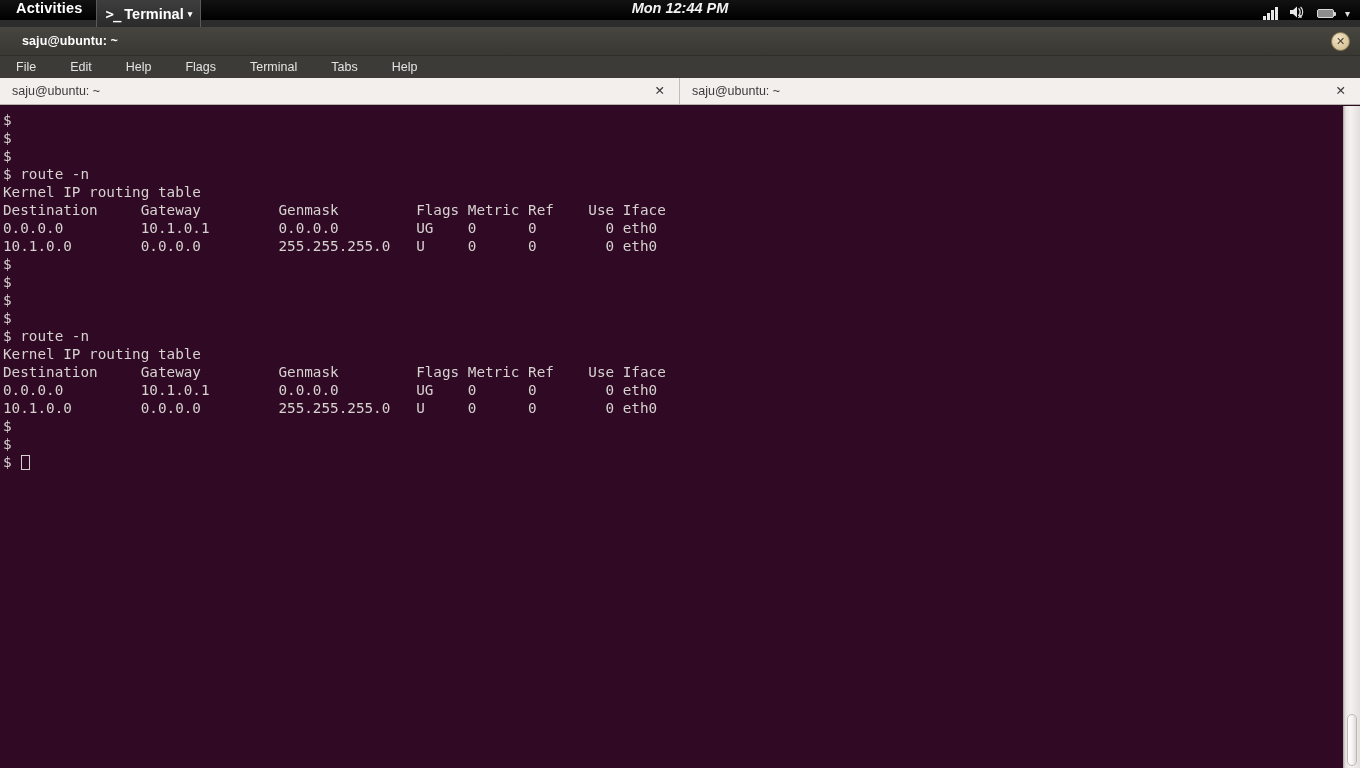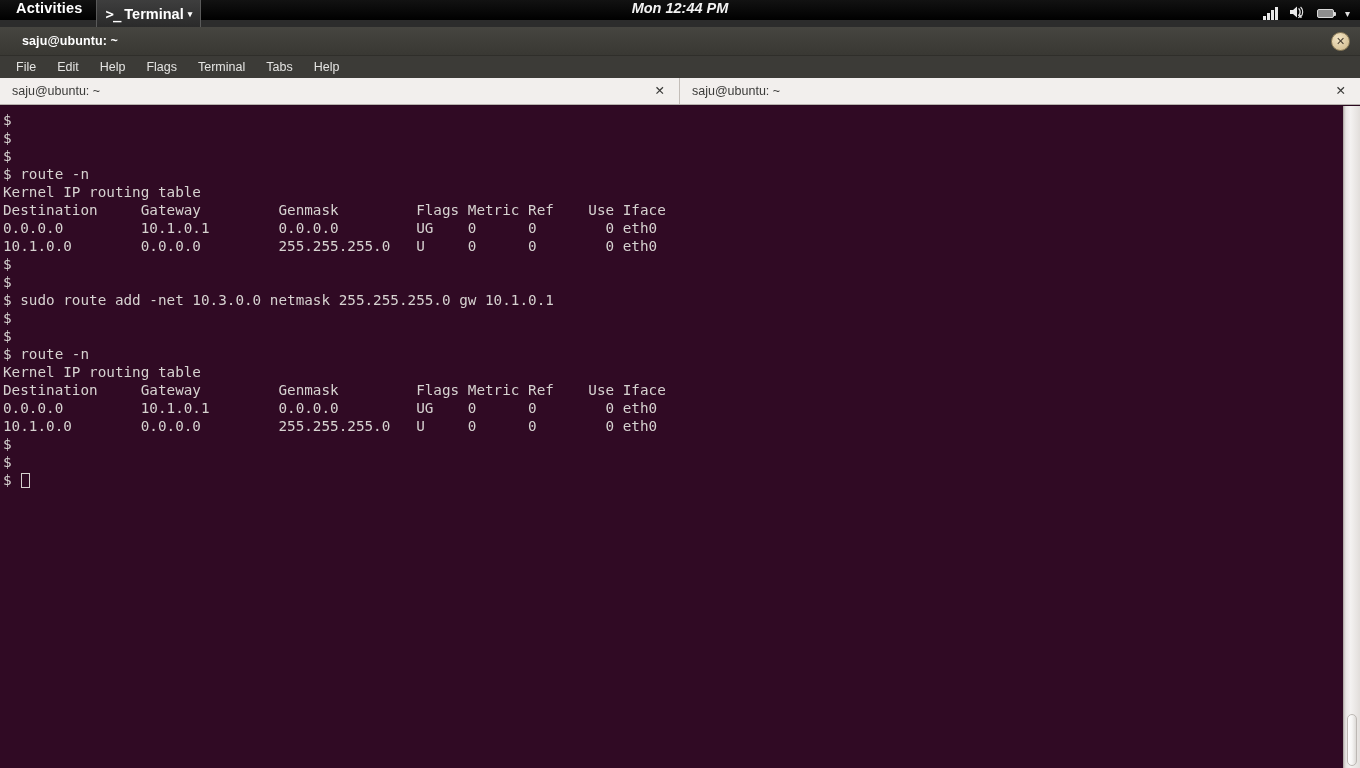--- a/index.html
+++ b/index.html
@@ -83,21 +83,21 @@
     background:radial-gradient(circle at 38% 32%, #f3e4c4, #d8c49a 70%, #b9a377);
     border:1px solid #8f7f5c;
     display:flex; align-items:center; justify-content:center;
     color:#4a4033; font-size:11px; font-weight:bold; line-height:1;
     font-family:"DejaVu Sans", sans-serif;
   }
 
   
   #menubar{
     height:22px; background:#3c3b37;
-    display:flex; align-items:center; padding-left:7px; gap:3px;
+    display:flex; align-items:center; padding-left:7px; gap:16px;
   }
   .menu-item{
     color:#e4e4e2; font-size:12.5px; padding:2px 9px;
   }
 
   
   #tabbar{
     height:27px; background:#e3e0de;
     display:flex; align-items:stretch;
     border-bottom:1px solid #b7b2ae;
@@ -225,21 +225,20 @@
         <div class="tline">$</div>
         <div class="tline">$</div>
         <div class="tline">$</div>
         <div class="tline">$ route -n</div>
         <div class="tline">Kernel IP routing table</div>
         <div class="tline">Destination     Gateway         Genmask         Flags Metric Ref    Use Iface</div>
         <div class="tline">0.0.0.0         10.1.0.1        0.0.0.0         UG    0      0        0 eth0</div>
         <div class="tline">10.1.0.0        0.0.0.0         255.255.255.0   U     0      0        0 eth0</div>
         <div class="tline">$</div>
         <div class="tline">$</div>
-        <div class="tline">$ sudo route add -net 10.3.0.0 netmask 255.255.255.0 gw 10.1.0.1</div>
         <div class="tline">$</div>
         <div class="tline">$</div>
         <div class="tline">$ route -n</div>
         <div class="tline">Kernel IP routing table</div>
         <div class="tline">Destination     Gateway         Genmask         Flags Metric Ref    Use Iface</div>
         <div class="tline">0.0.0.0         10.1.0.1        0.0.0.0         UG    0      0        0 eth0</div>
         <div class="tline">10.1.0.0        0.0.0.0         255.255.255.0   U     0      0        0 eth0</div>
         <div class="tline">$</div>
         <div class="tline">$</div>
         <div class="tline"><span>$ </span><span class="cursor-block"></span></div>

